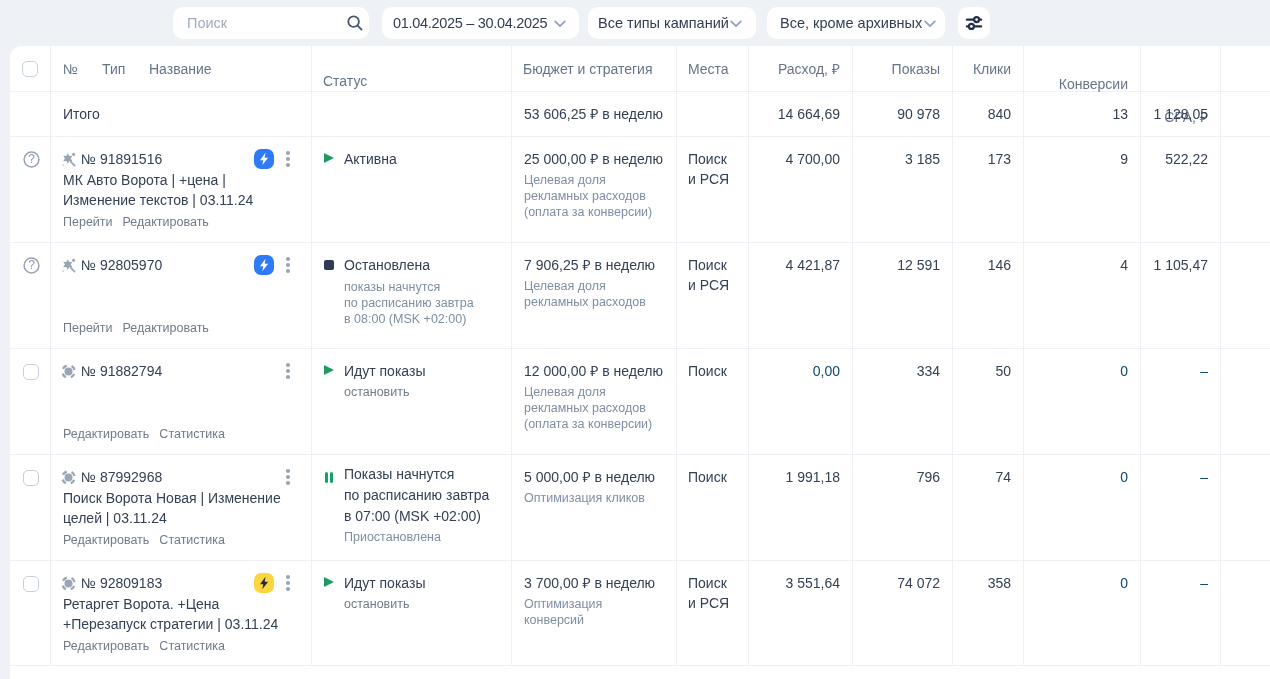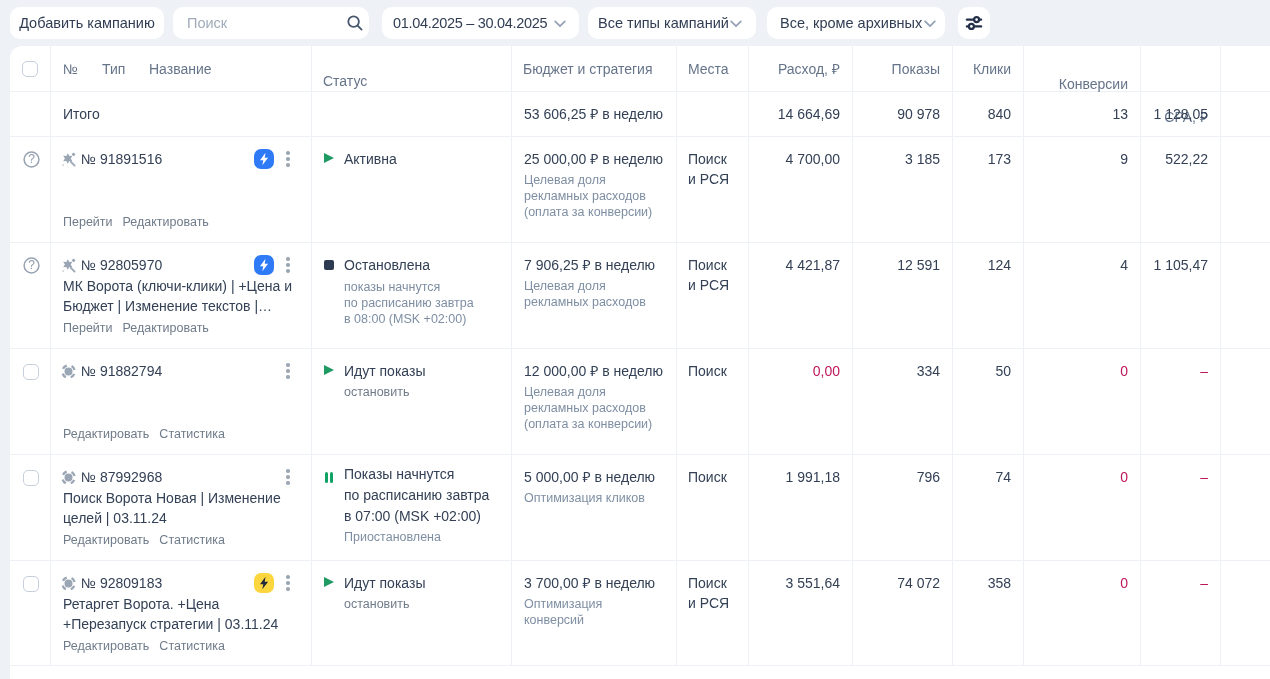--- a/index.html
+++ b/index.html
@@ -10,37 +10,36 @@
          font-size:14.5px; color:#303d53; line-height:32px; }
   .tbl { position:absolute; left:10px; top:46px; right:0; bottom:0; background:#fff;
          border-radius:12px 0 0 0; }
   .hl { position:absolute; left:10px; right:0; height:1px; background:#edf0f5; }
   .vl { position:absolute; top:46px; height:619px; width:1px; background:#edf0f5; }
   .t  { position:absolute; font-size:14px; color:#334055; line-height:20px; white-space:nowrap; }
   .hdr { font-size:14px; color:#66748a; }
   .sec { font-size:12.5px; color:#7e8ea2; line-height:16px; }
   .lnk { font-size:12.5px; color:#6f7b89; line-height:16px; }
   .num { text-align:right; }
-  .mut { color:#be185d; }
+  .mut { color:#0c4a6e; }
   .cb { position:absolute; width:16px; height:16px; border:1.5px solid #c7cfdc; border-radius:5px; background:#fff; }
   .play { position:absolute; width:0; height:0; border-left:10px solid #1f9a62;
           border-top:5.5px solid transparent; border-bottom:5.5px solid transparent; }
   .stop { position:absolute; width:9.5px; height:9.5px; background:#2e3a52; border-radius:2px; }
   .pause { position:absolute; width:8px; height:10.5px; }
   .pause i { position:absolute; top:0; width:3px; height:10.5px; background:#12a364; border-radius:1.5px; }
   .dots { position:absolute; width:4px; }
   .dots i { position:absolute; left:0; width:3.5px; height:3.5px; border-radius:50%; background:#9ba7b5; }
   .badge { position:absolute; width:20px; height:20px; border-radius:7px; }
   .qm { position:absolute; width:17px; height:17px; }
 </style>
 </head>
 <body>
 <div class="page">
 
-  <div class="btn" style="left:10px; width:154px; text-align:center;">Добавить кампанию</div>
 
   <div class="btn" style="left:173px; width:196px;">
     <span style="position:absolute; left:14px; color:#a0abb9;">Поиск</span>
     <svg style="position:absolute; right:5px; top:7px;" width="18" height="18" viewBox="0 0 18 18" fill="none">
       <circle cx="7.6" cy="7.6" r="5.3" stroke="#47566c" stroke-width="1.8"></circle>
       <line x1="11.6" y1="11.6" x2="15.6" y2="15.6" stroke="#47566c" stroke-width="1.8" stroke-linecap="round"></line>
     </svg>
   </div>
 
   <div class="btn" style="left:382px; width:197px;">
@@ -127,20 +126,21 @@
 </svg>
   <div class="t" style="left:81px;top:149px">№ 91891516</div>
   <div class="badge" style="left:254px;top:149px;background:#2e7af7"><svg width="20" height="20" viewBox="0 0 20 20">
         <path d="M11.5,3.8 L6.0,11.3 h3.3 L8.3,16.2 l5.8,-7.5 h-3.4 Z" fill="#fff"></path>
       </svg></div>
   <div class="dots" style="left:286px;top:151px">
       <i style="top:0"></i>
       <i style="top:6px"></i>
       <i style="top:12px"></i>
     </div>
+  <div class="t" style="left:63px;top:170px">МК Авто Ворота | +цена |<br>Изменение текстов | 03.11.24</div>
   <div class="lnk" style="position:absolute;left:63px;top:214px"><span style="">Перейти</span><span style="margin-left:10px;">Редактировать</span></div>
   <div class="play" style="left:324px;top:153px"></div>
   <div class="t" style="left:344px;top:149px">Активна</div>
   <div class="t" style="left:524px;top:149px">25 000,00 ₽ в неделю</div>
   <div class="sec" style="position:absolute;left:524px;top:172px">Целевая доля<br>рекламных расходов<br>(оплата за конверсии)</div>
   <div class="t" style="left:688px;top:149px">Поиск<br>и РСЯ</div>
   <div class="t num" style="right:430px;top:149px">4 700,00</div>
   <div class="t num" style="right:330px;top:149px">3 185</div>
   <div class="t num" style="right:259px;top:149px">173</div>
   <div class="t num" style="right:142px;top:149px">9</div>
@@ -158,31 +158,30 @@
 </svg>
   <div class="t" style="left:81px;top:255px">№ 92805970</div>
   <div class="badge" style="left:254px;top:255px;background:#2e7af7"><svg width="20" height="20" viewBox="0 0 20 20">
         <path d="M11.5,3.8 L6.0,11.3 h3.3 L8.3,16.2 l5.8,-7.5 h-3.4 Z" fill="#fff"></path>
       </svg></div>
   <div class="dots" style="left:286px;top:257px">
       <i style="top:0"></i>
       <i style="top:6px"></i>
       <i style="top:12px"></i>
     </div>
-  <div class="t" style="left:63px;top:276px">МК Ворота (ключи-клики) | +Цена и<br>Бюджет | Изменение текстов |…</div>
   <div class="lnk" style="position:absolute;left:63px;top:320px"><span style="">Перейти</span><span style="margin-left:10px;">Редактировать</span></div>
   <div class="stop" style="left:324px;top:260px"></div>
   <div class="t" style="left:344px;top:255px">Остановлена</div>
   <div class="sec" style="position:absolute;left:344px;top:279px">показы начнутся<br>по расписанию завтра<br>в 08:00 (MSK +02:00)</div>
   <div class="t" style="left:524px;top:255px">7 906,25 ₽ в неделю</div>
   <div class="sec" style="position:absolute;left:524px;top:278px">Целевая доля<br>рекламных расходов</div>
   <div class="t" style="left:688px;top:255px">Поиск<br>и РСЯ</div>
   <div class="t num" style="right:430px;top:255px">4 421,87</div>
   <div class="t num" style="right:330px;top:255px">12 591</div>
-  <div class="t num" style="right:259px;top:255px">124</div>
+  <div class="t num" style="right:259px;top:255px">146</div>
   <div class="t num" style="right:142px;top:255px">4</div>
   <div class="t num" style="right:62px;top:255px">1 105,47</div>
 
   <div class="cb" style="left:23px;top:364px"></div>
   <svg style="position:absolute;left:61px;top:364px" width="15" height="15" viewBox="0 0 15 15">
 <circle cx="7.5" cy="7.5" r="4" fill="#9aa6b4"></circle>
 <circle cx="7.5" cy="7.5" r="6.2" fill="none" stroke="#9aa6b4" stroke-width="2.3" stroke-dasharray="4.8 4.94" transform="rotate(23 7.5 7.5)"></circle>
 </svg>
   <div class="t" style="left:81px;top:361px">№ 91882794</div>
   <div class="dots" style="left:286px;top:363px">

